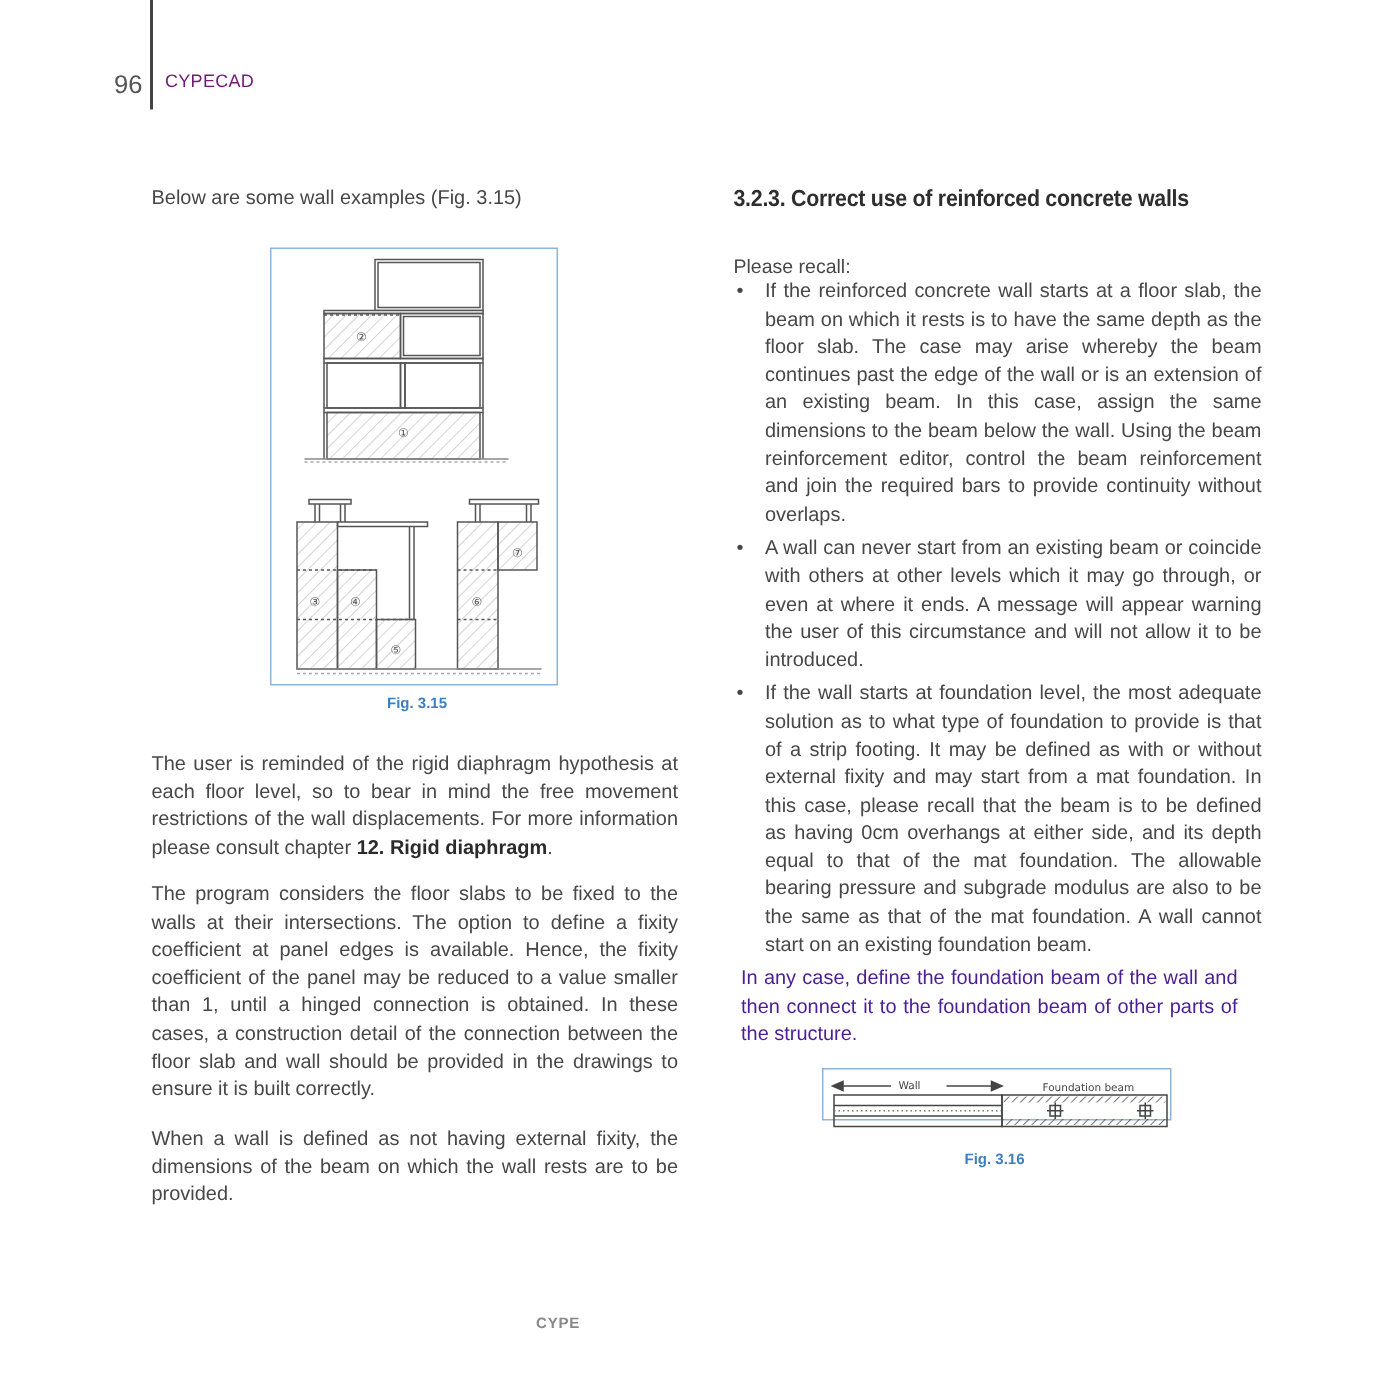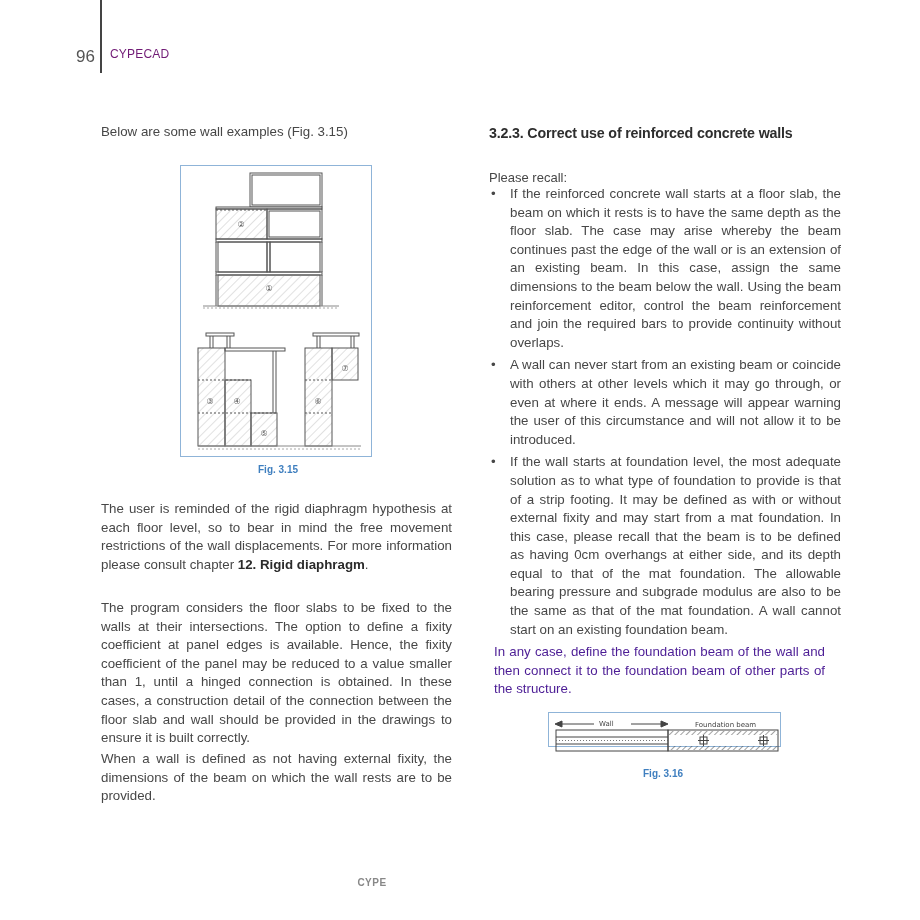--- a/index.html
+++ b/index.html
@@ -106,21 +106,21 @@
       <text x="164" y="205">⑦</text>
     </g>
   </svg>
 </div>
 <div class="fig-caption" style="left:258px; top:464px;">Fig. 3.15</div>
 
 <div class="col col-left" style="top:500px;">
   <p><span>The user is reminded of the rigid diaphragm hypothesis at each floor level, so to bear in mind the free movement restrictions of the wall displacements. For more information please consult chapter </span><span class="bold">12. Rigid diaphragm</span><span>.</span></p>
 </div>
 
-<div class="col col-left" style="top:587px;margin-top:12px;">
+<div class="col col-left" style="top:587px;">
   <p>The program considers the floor slabs to be fixed to the walls at their intersections. The option to define a fixity coefficient at panel edges is available. Hence, the fixity coefficient of the panel may be reduced to a value smaller than 1, until a hinged connection is obtained. In these cases, a construction detail of the connection between the floor slab and wall should be provided in the drawings to ensure it is built correctly.</p>
 </div>
 
 <div class="col col-left" style="top:750px;">
   <p>When a wall is defined as not having external fixity, the dimensions of the beam on which the wall rests are to be provided.</p>
 </div>
 
 <div class="section-title">3.2.3. Correct use of reinforced concrete walls</div>
 <div class="recall">Please recall:</div>
 

